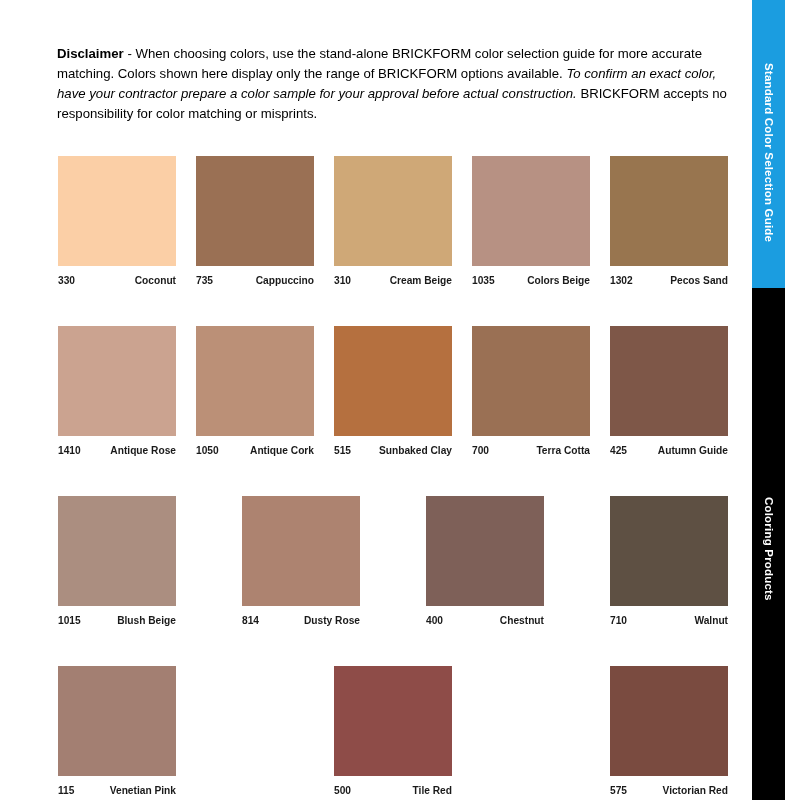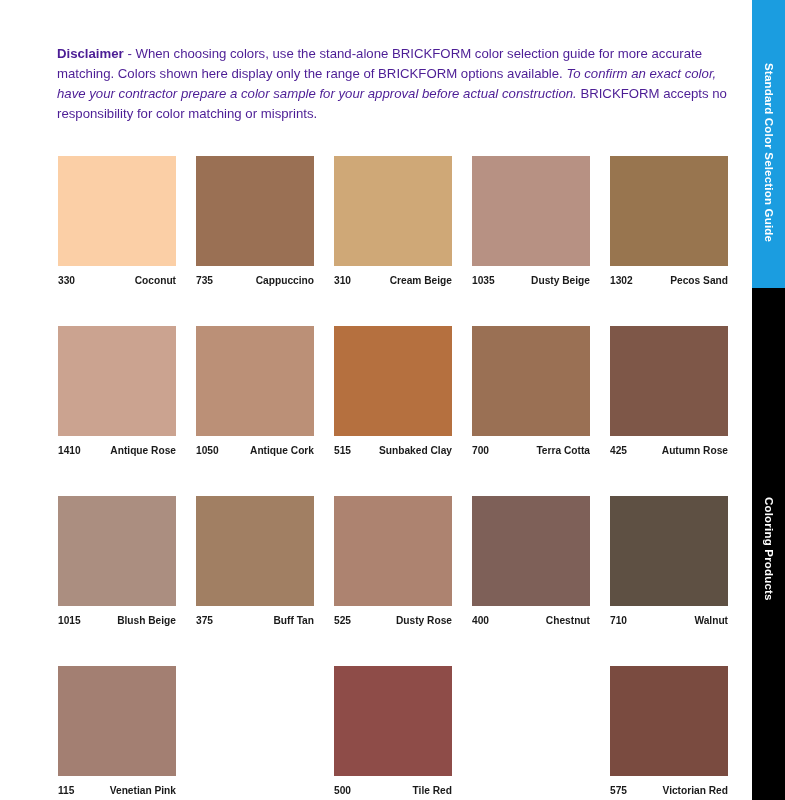--- a/index.html
+++ b/index.html
@@ -56,21 +56,21 @@
     background: #000000;
   }
   #tab-products span { padding-top: 10px; }
 
   
   #disclaimer {
     position: absolute;
     left: 57px;
     top: 44px;
     width: 672px;
-    color: #4c1d95;
+    color: #000000;
     font-size: 13.2px;
     line-height: 1.52;
   }
   #disclaimer .bold { font-weight: bold; }
   #disclaimer .ital { font-style: italic; }
 
   
   #swatch-grid {
     position: absolute;
     left: 58px;
@@ -142,21 +142,21 @@
           <div class="swatch-chip" style="background: rgb(207, 168, 119);"></div>
           <div class="swatch-caption">
             <span class="swatch-code">310</span>
             <span class="swatch-name">Cream Beige</span>
           </div>
         </div>
         <div class="swatch-cell">
           <div class="swatch-chip" style="background: rgb(183, 145, 131);"></div>
           <div class="swatch-caption">
             <span class="swatch-code">1035</span>
-            <span class="swatch-name">Dusty Beige</span>
+            <span class="swatch-name">Colors Beige</span>
           </div>
         </div>
         <div class="swatch-cell">
           <div class="swatch-chip" style="background: rgb(152, 117, 79);"></div>
           <div class="swatch-caption">
             <span class="swatch-code">1302</span>
             <span class="swatch-name">Pecos Sand</span>
           </div>
         </div>
       </div>
@@ -186,43 +186,36 @@
           <div class="swatch-chip" style="background: rgb(154, 112, 84);"></div>
           <div class="swatch-caption">
             <span class="swatch-code">700</span>
             <span class="swatch-name">Terra Cotta</span>
           </div>
         </div>
         <div class="swatch-cell">
           <div class="swatch-chip" style="background: rgb(126, 87, 72);"></div>
           <div class="swatch-caption">
             <span class="swatch-code">425</span>
-            <span class="swatch-name">Autumn Rose</span>
+            <span class="swatch-name">Autumn Guide</span>
           </div>
         </div>
       </div>
       <div class="swatch-row">
         <div class="swatch-cell">
           <div class="swatch-chip" style="background: rgb(171, 142, 128);"></div>
           <div class="swatch-caption">
             <span class="swatch-code">1015</span>
             <span class="swatch-name">Blush Beige</span>
           </div>
         </div>
         <div class="swatch-cell">
-          <div class="swatch-chip" style="background: rgb(161, 127, 99);"></div>
-          <div class="swatch-caption">
-            <span class="swatch-code">375</span>
-            <span class="swatch-name">Buff Tan</span>
-          </div>
-        </div>
-        <div class="swatch-cell">
           <div class="swatch-chip" style="background: rgb(173, 131, 112);"></div>
           <div class="swatch-caption">
-            <span class="swatch-code">525</span>
+            <span class="swatch-code">814</span>
             <span class="swatch-name">Dusty Rose</span>
           </div>
         </div>
         <div class="swatch-cell">
           <div class="swatch-chip" style="background: rgb(126, 96, 88);"></div>
           <div class="swatch-caption">
             <span class="swatch-code">400</span>
             <span class="swatch-name">Chestnut</span>
           </div>
         </div>

